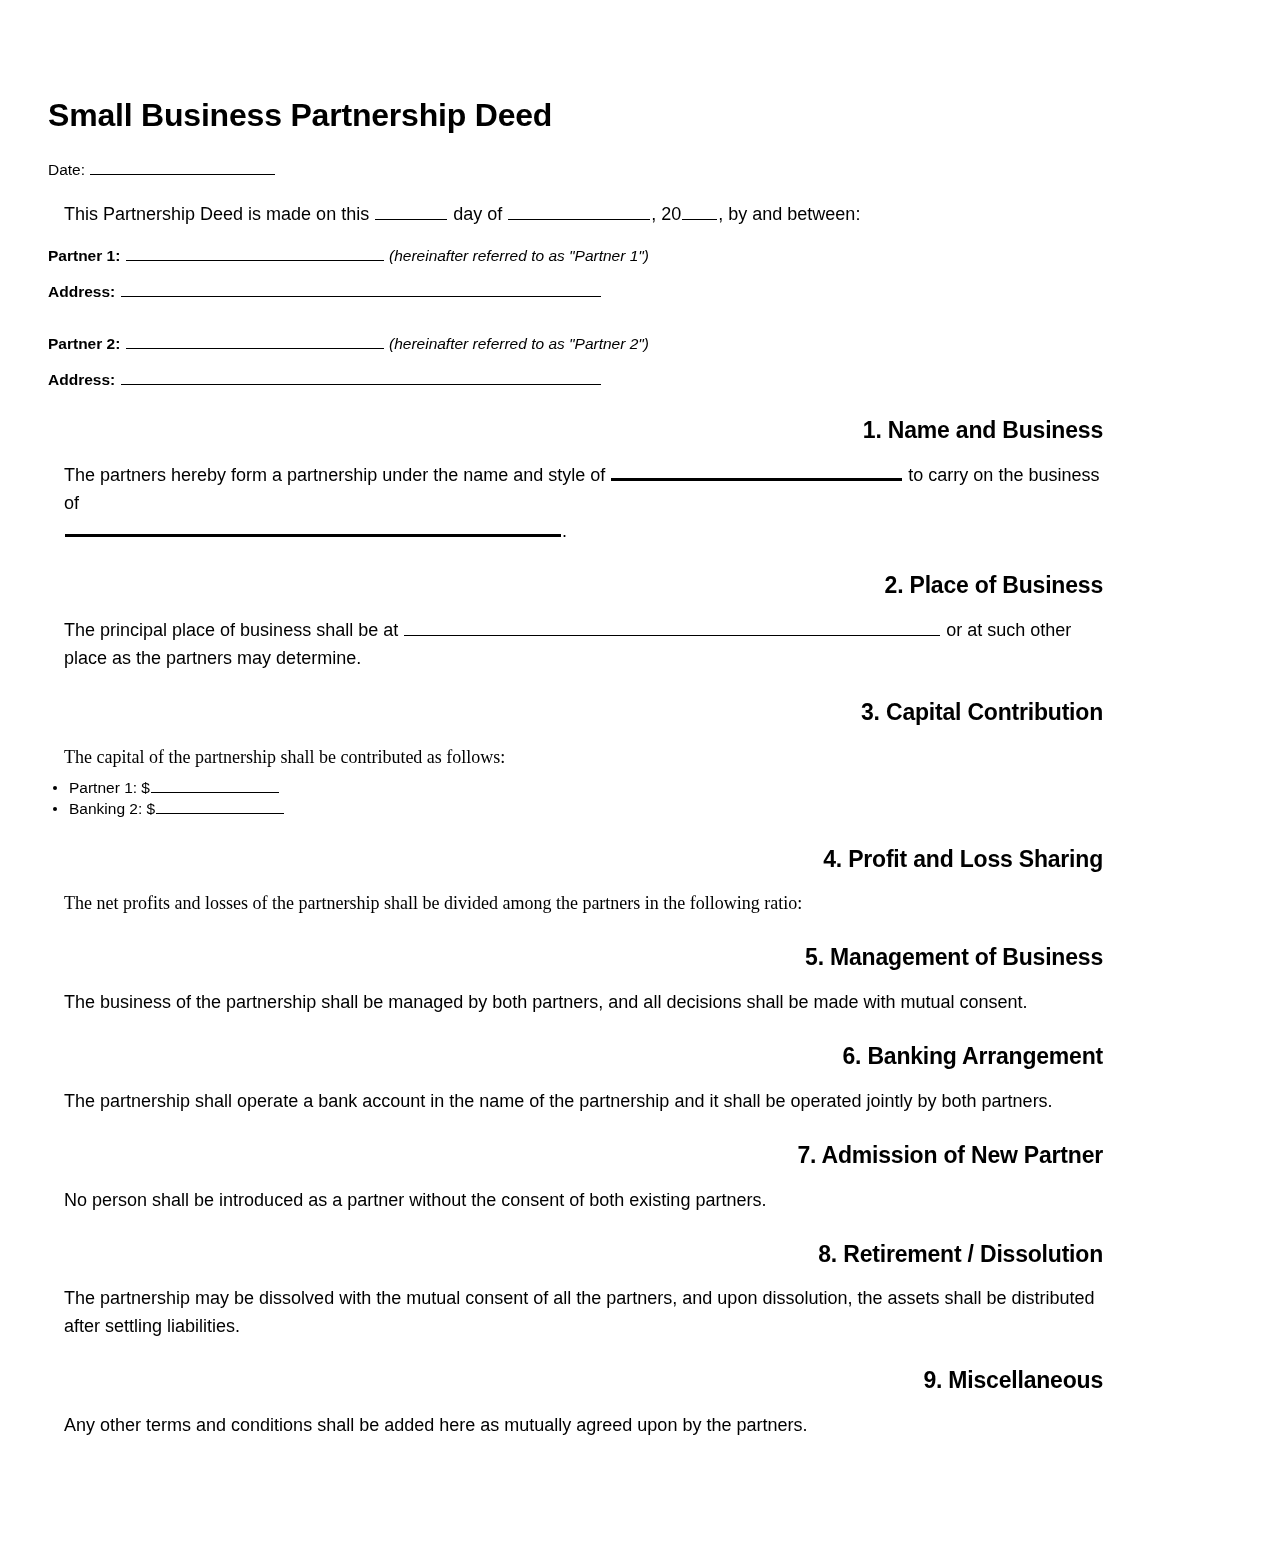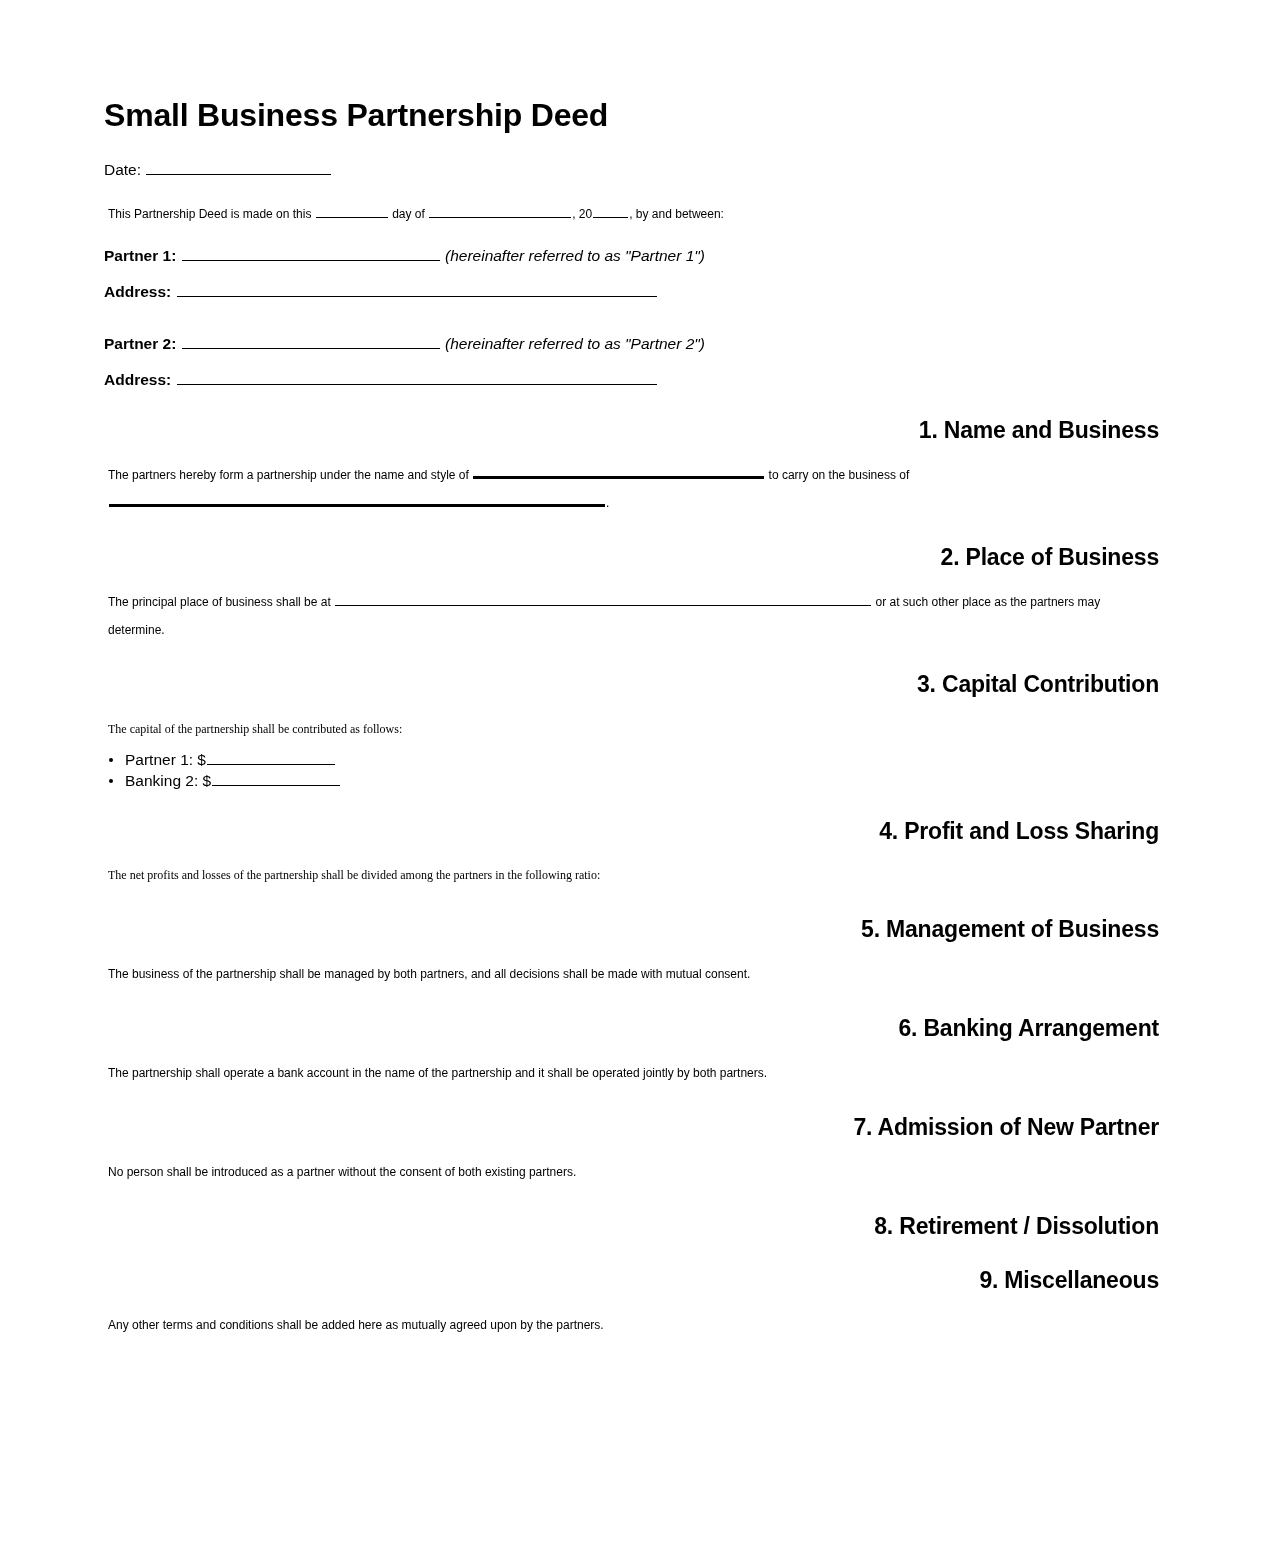--- a/index.html
+++ b/index.html
@@ -13,39 +13,39 @@
     font-family: "Liberation Sans", sans-serif;
     color: #000000;
     -webkit-font-smoothing: antialiased;
   }
   .page {
     position: relative;
     width: 1263px;
     height: 1448px;
     background: #ffffff;
     box-sizing: border-box;
-    padding: 96px 104px 0 104px;
+    padding: 96px 104px 0 48px;
     border-radius: 24px;
   }
   .doc {
     width: 1055px;
   }
 
   .doc-title {
     font-size: 32px;
     font-weight: bold;
     line-height: 1.2;
     margin: 0 0 22px 0;
     letter-spacing: -0.2px;
   }
 
   .para {
-    font-size: 12px;
+    font-size: 18px;
     line-height: 28px;
-    margin: 0 0 14px 4px;
+    margin: 0 0 14px 16px;
   }
   .para.tight {
     margin-bottom: 6px;
     font-family: Liberation Serif, serif;
   }
 
   .field-line {
     font-size: 15.5px;
     line-height: 28px;
     margin: 8px 0 4px 0;
@@ -193,18 +193,19 @@
     <h2 class="sec">5. Management of Business</h2>
     <p class="para">The business of the partnership shall be managed by both partners, and all decisions shall be made with mutual consent.</p>
 
     <h2 class="sec">6. Banking Arrangement</h2>
     <p class="para">The partnership shall operate a bank account in the name of the partnership and it shall be operated jointly by both partners.</p>
 
     <h2 class="sec">7. Admission of New Partner</h2>
     <p class="para">No person shall be introduced as a partner without the consent of both existing partners.</p>
 
     <h2 class="sec">8. Retirement / Dissolution</h2>
+    <p class="para">The partnership may be dissolved with the mutual consent of all the partners, and upon dissolution, the assets shall be distributed after settling liabilities.</p>
 
     <h2 class="sec">9. Miscellaneous</h2>
     <p class="para">Any other terms and conditions shall be added here as mutually agreed upon by the partners.</p>
 
   </div>
 </div>
 
 </body></html>

